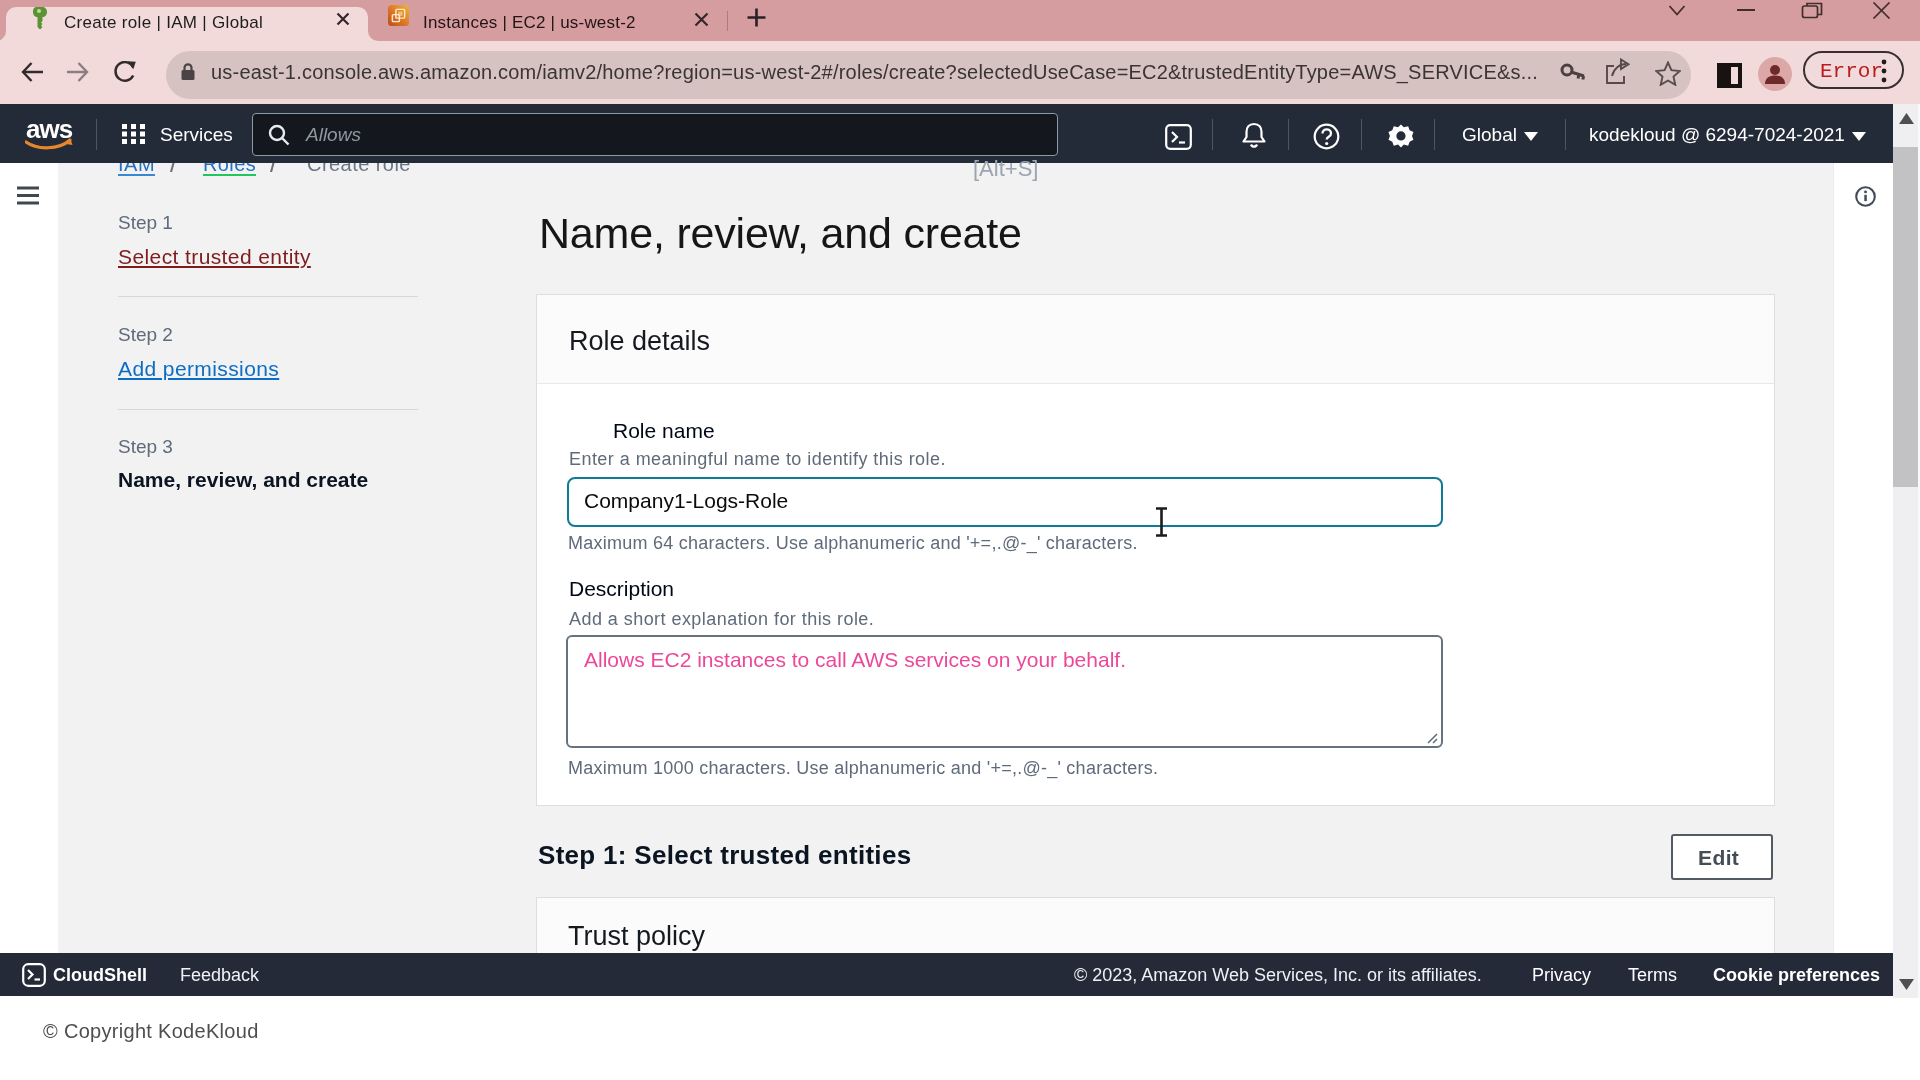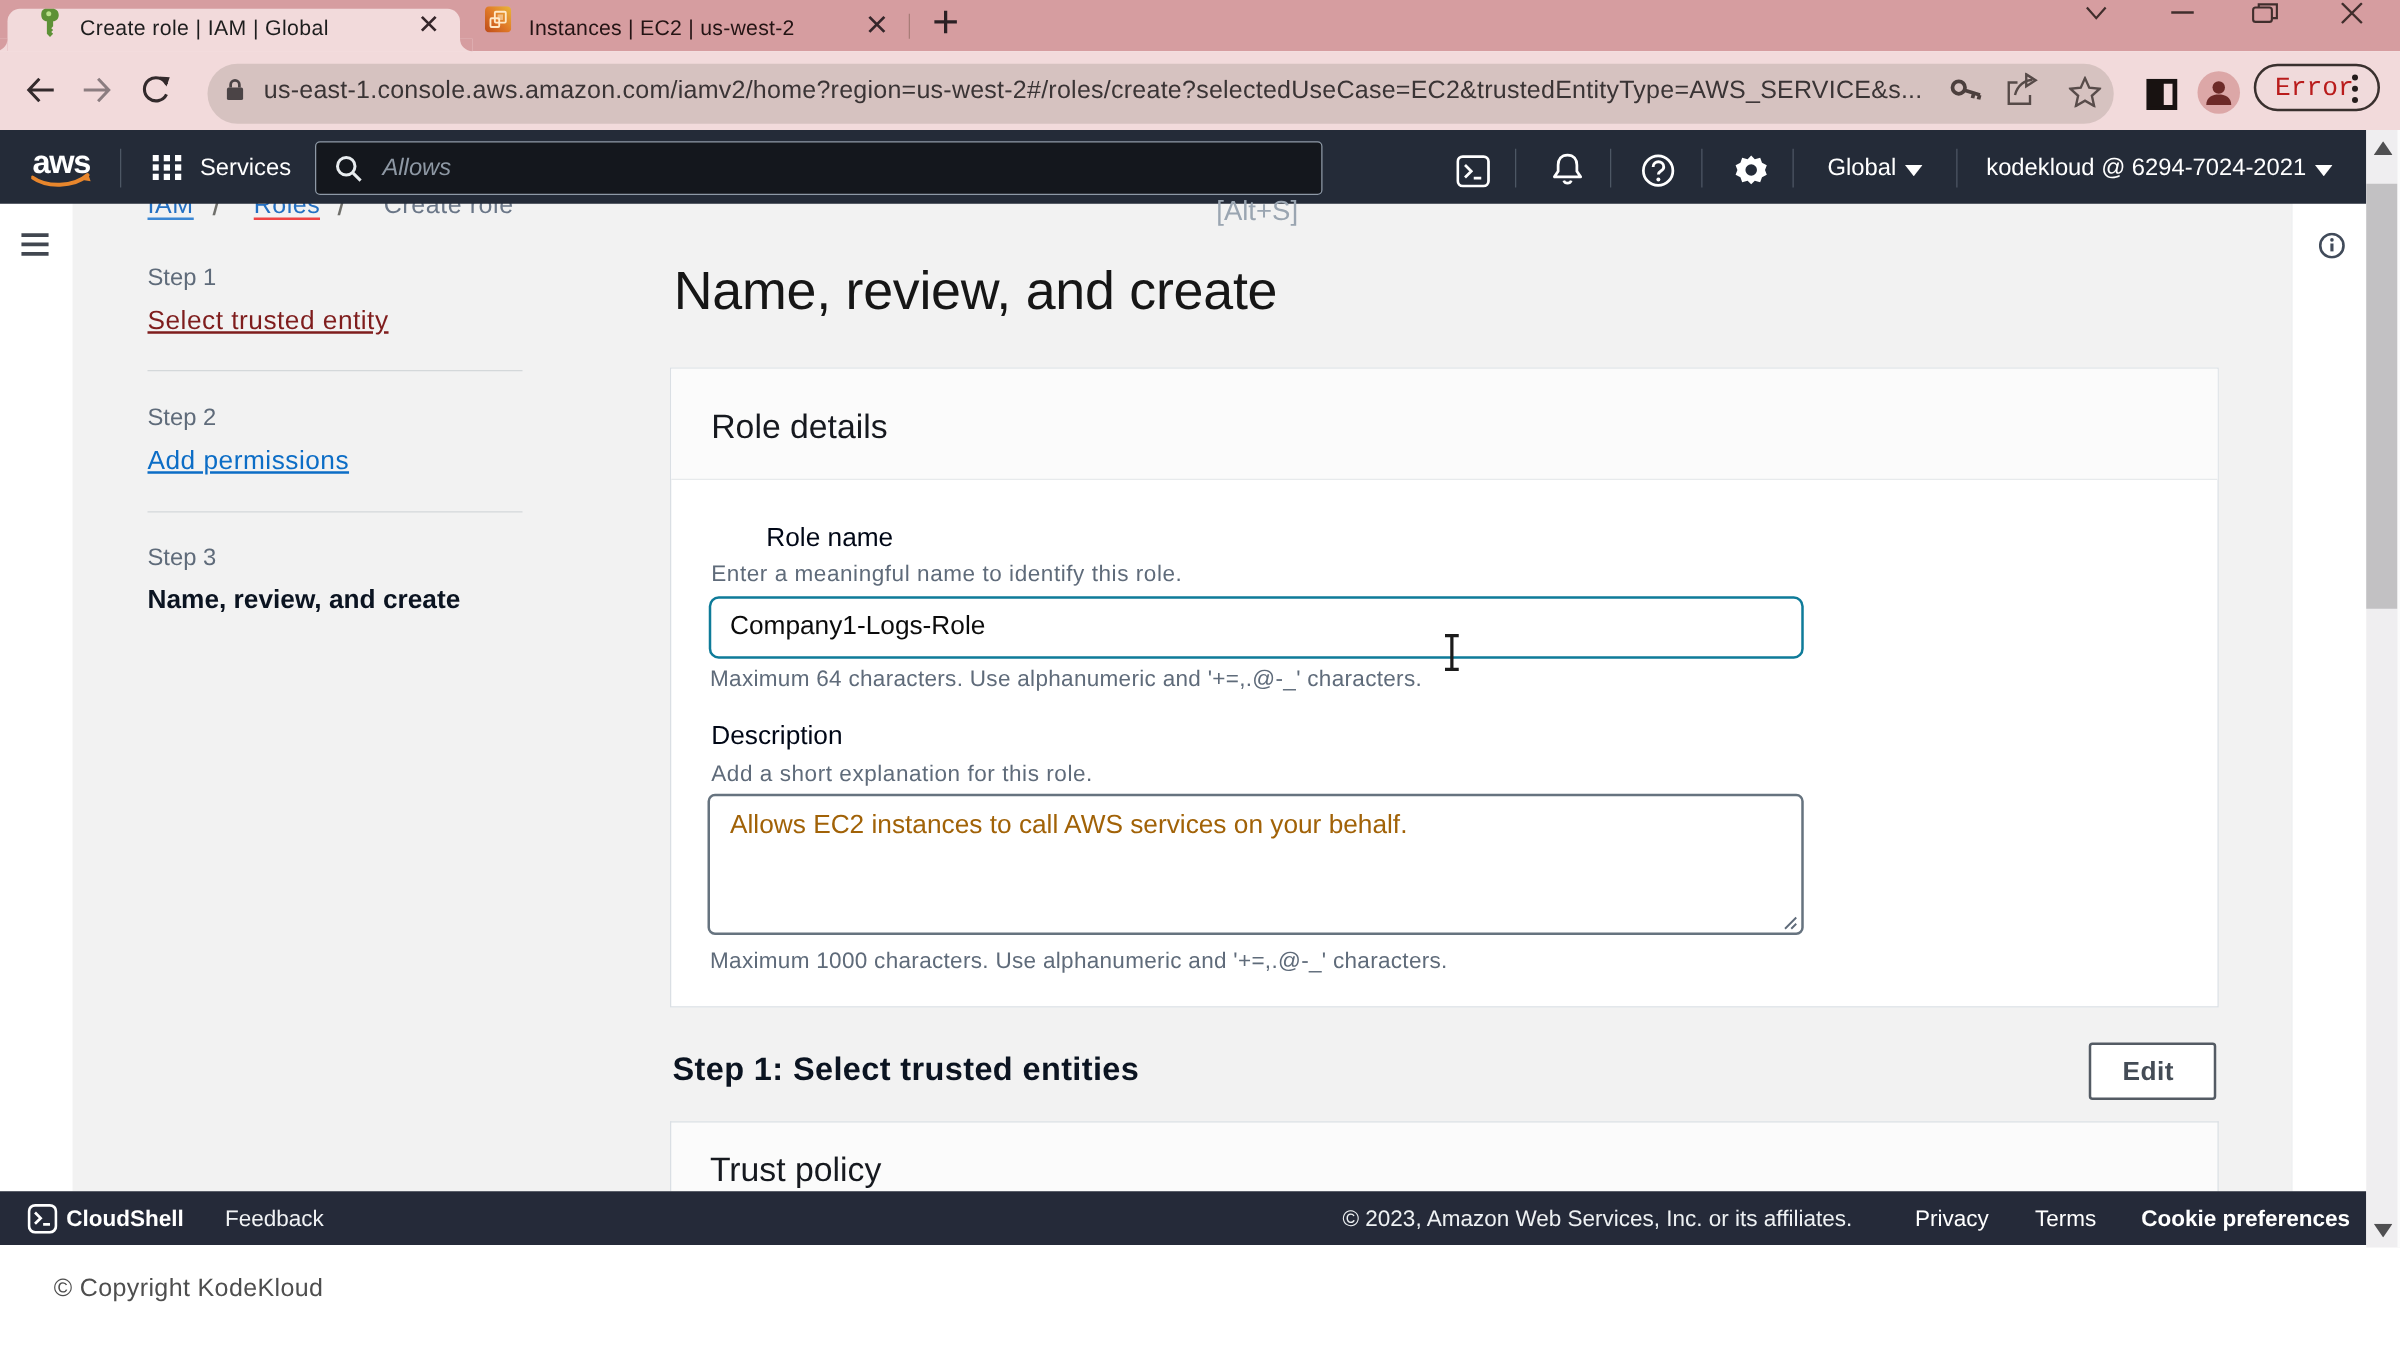--- a/index.html
+++ b/index.html
@@ -123,21 +123,21 @@
   </svg>
 
 <svg class="abs" style="left:1855px;top:186px;z-index:7;" width="21" height="21" viewBox="0 0 21 21">
     <circle cx="10.5" cy="10.5" r="9.3" fill="none" stroke="#414b5a" stroke-width="2.1"></circle>
     <rect x="9.3" y="8.8" width="2.5" height="6.3" fill="#414b5a"></rect>
     <circle cx="10.55" cy="5.9" r="1.45" fill="#414b5a"></circle>
   </svg>
 
 <div class="abs" style="left:118px;top:153px;z-index:8;font-size:20px;letter-spacing:0.5px;color:#2470c2;"><span style="display:inline-block;line-height:19px;border-bottom:2px solid #3b87d4;">IAM</span></div>
 <div class="abs" style="left:170px;top:148px;z-index:8;font-size:26px;color:#6f6f6b;">/</div>
-<div class="abs" style="left:203px;top:153px;z-index:8;font-size:20px;letter-spacing:0.4px;color:#2470c2;"><span style="display:inline-block;line-height:19px;border-bottom:2px solid #ef4444;">Roles</span></div>
+<div class="abs" style="left:203px;top:153px;z-index:8;font-size:20px;letter-spacing:0.4px;color:#2470c2;"><span style="display:inline-block;line-height:19px;border-bottom:2px solid #22c55e;">Roles</span></div>
 <div class="abs" style="left:270px;top:148px;z-index:8;font-size:26px;color:#6f6f6b;">/</div>
 <div class="abs" style="left:307px;top:153px;z-index:8;font-size:20px;letter-spacing:0.45px;color:#6a7687;">Create role</div>
 
 <div class="abs" style="left:118px;top:212px;z-index:8;font-size:19px;color:#5f6b7a;">Step 1</div>
 <div class="abs" style="left:118px;top:245px;z-index:8;font-size:21px;letter-spacing:0.4px;color:#7f1d1d;text-decoration:underline;">Select trusted entity</div>
 <div class="abs" style="left:118px;top:296px;width:300px;height:1px;background:#d4d8da;z-index:8;"></div>
 <div class="abs" style="left:118px;top:324px;z-index:8;font-size:19px;color:#5f6b7a;">Step 2</div>
 <div class="abs" style="left:118px;top:357px;z-index:8;font-size:21px;letter-spacing:0.4px;color:#0c6dc6;text-decoration:underline;">Add permissions</div>
 <div class="abs" style="left:118px;top:409px;width:300px;height:1px;background:#d4d8da;z-index:8;"></div>
 <div class="abs" style="left:118px;top:436px;z-index:8;font-size:19px;color:#5f6b7a;">Step 3</div>
@@ -154,21 +154,21 @@
 <div class="abs" style="left:567px;top:477px;width:876px;height:50px;background:#ffffff;border:2px solid #0e7b99;border-radius:8px;z-index:10;"></div>
 <div class="abs" style="left:584px;top:489px;z-index:11;font-size:21px;color:#0b0b0b;">Company1-Logs-Role</div>
 <svg class="abs" style="left:1153px;top:507px;z-index:12;" width="17" height="30" viewBox="0 0 17 30">
     <path d="M3 1.5 L14 1.5 M8.5 1.5 L8.5 28.5 M3 28.5 L14 28.5" stroke="#1c1c1c" stroke-width="2.6"></path>
   </svg>
 <div class="abs" style="left:568px;top:533px;z-index:10;font-size:18px;letter-spacing:0.25px;color:#5f6b7a;">Maximum 64 characters. Use alphanumeric and '+=,.@-_' characters.</div>
 
 <div class="abs" style="left:569px;top:577px;z-index:10;font-size:21px;color:#000716;">Description</div>
 <div class="abs" style="left:569px;top:609px;z-index:10;font-size:18px;letter-spacing:0.45px;color:#5f6b7a;">Add a short explanation for this role.</div>
 <div class="abs" style="left:566px;top:635px;width:877px;height:113px;background:#ffffff;border:2px solid #66737f;border-radius:6px;z-index:10;"></div>
-<div class="abs" style="left:584px;top:648px;z-index:11;font-size:21px;color:#a16207;">Allows EC2 instances to call AWS services on your behalf.</div>
+<div class="abs" style="left:584px;top:648px;z-index:11;font-size:21px;color:#ec4899;">Allows EC2 instances to call AWS services on your behalf.</div>
 <svg class="abs" style="left:1427px;top:733px;z-index:12;" width="11" height="11" viewBox="0 0 11 11">
     <path d="M10 1 L1 10 M10 6 L6 10" stroke="#5f6b7a" stroke-width="1.5"></path>
   </svg>
 <div class="abs" style="left:568px;top:758px;z-index:10;font-size:18px;letter-spacing:0.25px;color:#5f6b7a;">Maximum 1000 characters. Use alphanumeric and '+=,.@-_' characters.</div>
 
 <div class="abs" style="left:538px;top:840px;z-index:8;font-size:26px;letter-spacing:0.3px;font-weight:bold;color:#0b1421;">Step 1: Select trusted entities</div>
 <div class="abs" style="left:1671px;top:834px;width:102px;height:46px;background:#ffffff;border:2px solid #545b64;border-radius:3px;z-index:8;"></div>
 <div class="abs" style="left:1698px;top:846px;z-index:9;font-size:21px;letter-spacing:0.4px;font-weight:bold;color:#444c56;">Edit</div>
 
 <div class="abs" style="left:536px;top:897px;width:1239px;height:56px;background:#fbfbfb;border:1px solid #dadfe4;border-bottom:none;z-index:8;"></div>

